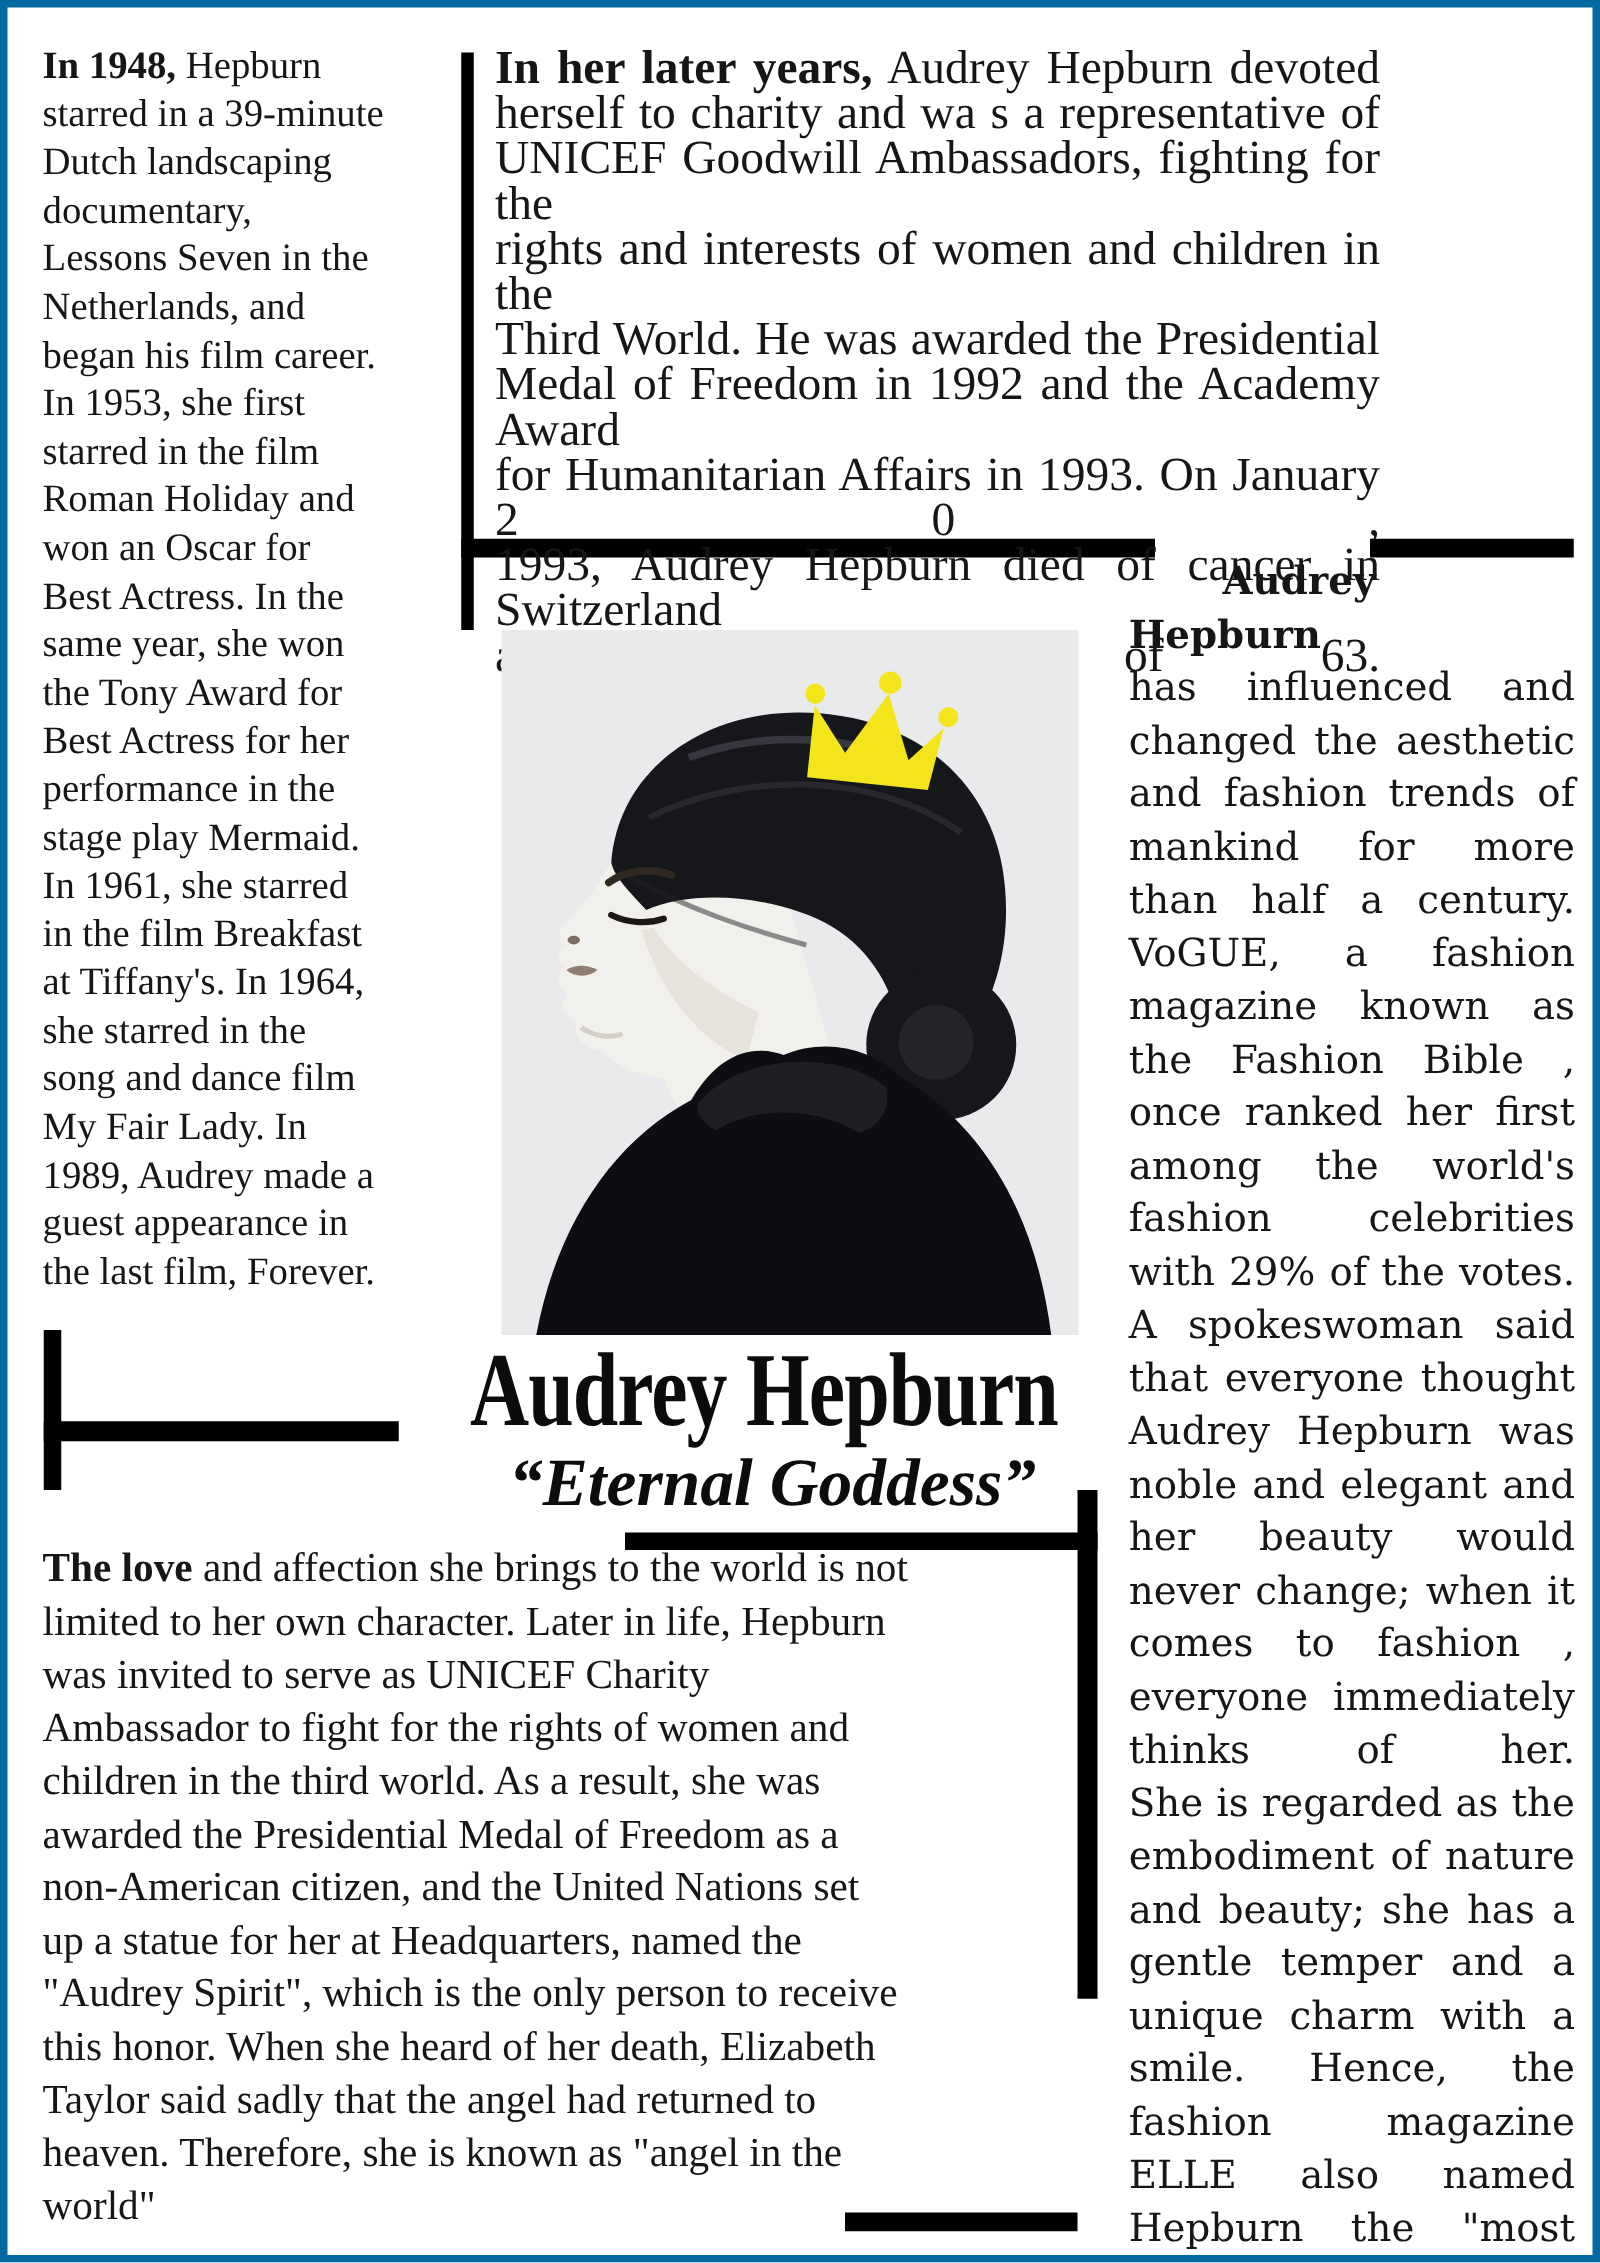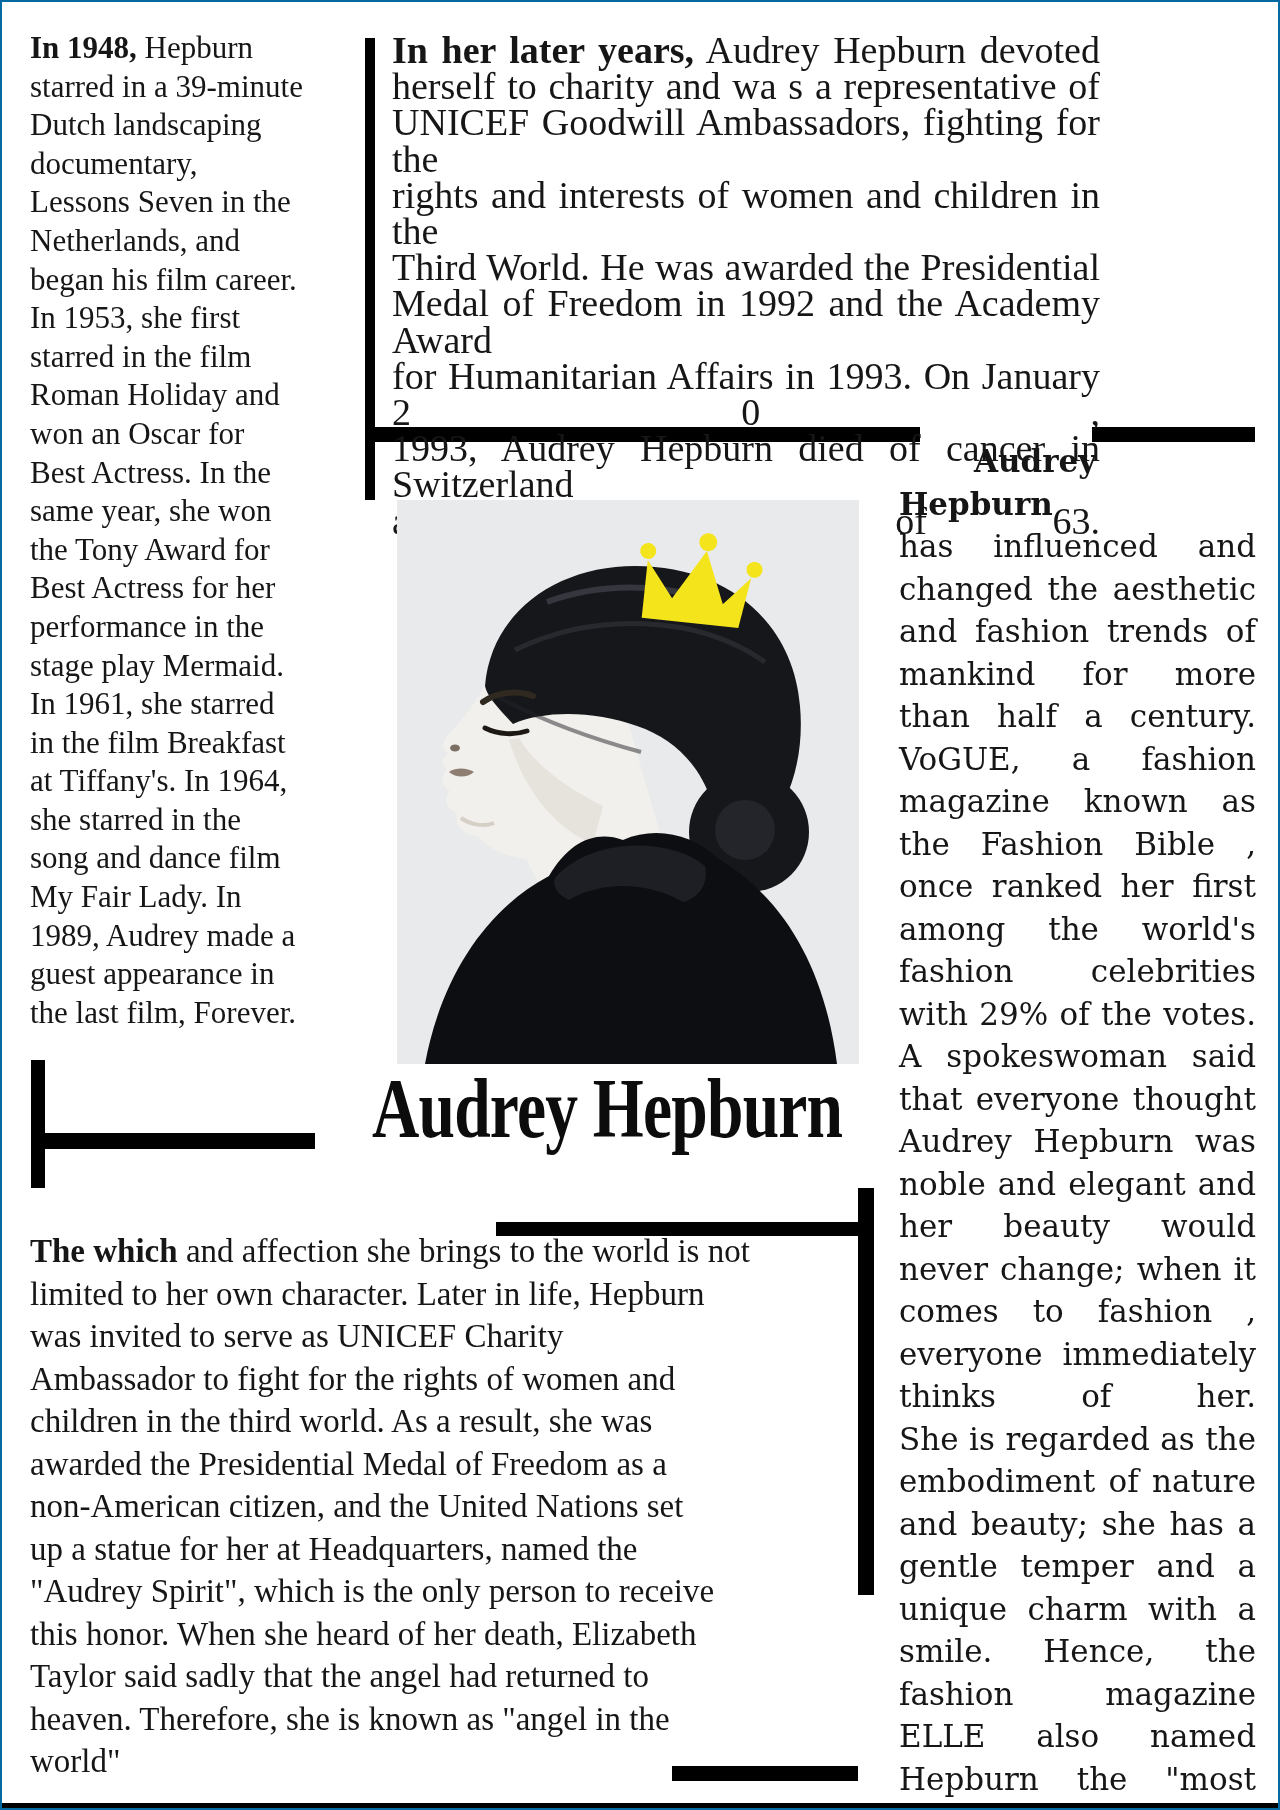--- a/index.html
+++ b/index.html
@@ -1,21 +1,21 @@
 <!DOCTYPE html>
 <html><head>
 <meta charset="utf-8">
 <style>
   html,body{margin:0;padding:0;background:#ffffff;}
   #page{
     position:relative;
     width:1280px;height:1810px;
     background:#ffffff;
     box-sizing:border-box;
-    border:2px solid #0369a1;
+    border:6px solid #0369a1;
     overflow:hidden;
     font-family:"Liberation Serif", serif;
     color:#161616;
   }
   .abs{position:absolute;}
   .bar{position:absolute;background:#000000;}
   .para{white-space:pre-line;}
   .lead{font-weight:bold;}
   
   #left-col{
@@ -139,35 +139,36 @@
 embodiment of nature
 and beauty; she has a
 gentle temper and a
 unique charm with a
 smile. Hence, the
 fashion magazine
 ELLE also named
 Hepburn the "most
 beautiful woman ever"</span></div>
 
-  <div class="abs para" id="bottom-par"><span class="lead">The which</span><span> and affection she brings to the world is not
+  <div class="abs para" id="bottom-par"><span class="lead">The love</span><span> and affection she brings to the world is not
 limited to her own character. Later in life, Hepburn
 was invited to serve as UNICEF Charity
 Ambassador to fight for the rights of women and
 children in the third world. As a result, she was
 awarded the Presidential Medal of Freedom as a
 non-American citizen, and the United Nations set
 up a statue for her at Headquarters, named the
 "Audrey Spirit", which is the only person to receive
 this honor. When she heard of her death, Elizabeth
 Taylor said sadly that the angel had returned to
 heaven. Therefore, she is known as "angel in the
 world"</span></div>
 
   <div class="abs" id="big-title">Audrey Hepburn</div>
+  <div class="abs" id="subtitle">“Eternal Goddess”</div>
 
   <div class="abs" id="photo">
     <svg viewBox="0 0 462 564" preserveAspectRatio="none">
       <rect x="0" y="0" width="462" height="564" fill="#e9eaeb"></rect>
       <g>
 
         <path fill="#f2f0ec" d="M158,118 C120,132 98,158 88,184 C78,206 66,218 52,234 C45,242 44,249 51,253 C44,259 44,265 50,269 C43,276 44,286 53,291 C46,299 49,309 60,313 C57,325 66,335 80,336 C92,349 110,357 130,359 C142,392 163,412 194,423 L258,440 L262,330 L216,170 Z"></path>
         <path fill="#ddd8d1" opacity="0.55" d="M112,240 C128,292 158,328 196,344 L206,306 C168,287 138,265 122,238 Z"></path>
 
         <path fill="#16171b" d="M88,186 C94,112 160,66 238,66 C328,66 396,120 403,206 C408,262 390,310 360,342 C340,326 322,312 314,300 C302,264 276,238 240,226 C198,211 148,210 116,224 C100,207 90,196 88,186 Z"></path>

